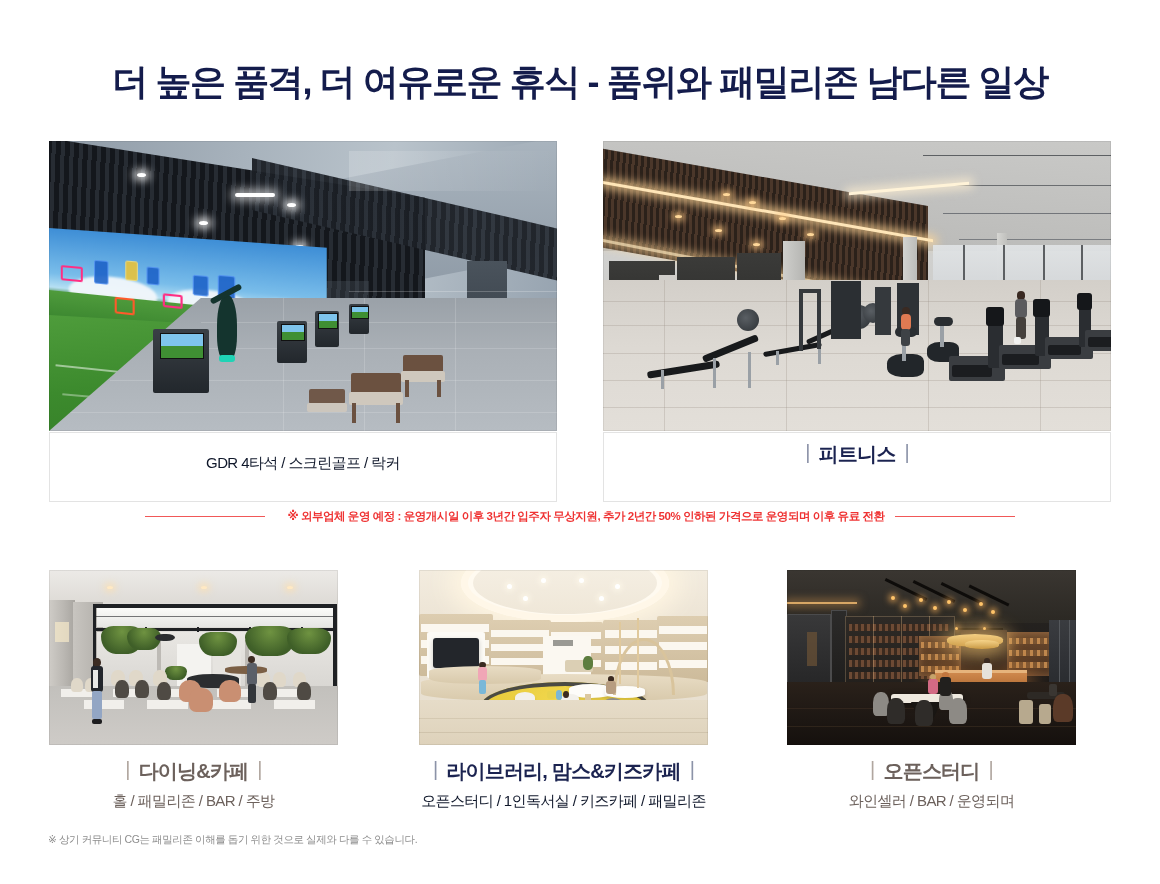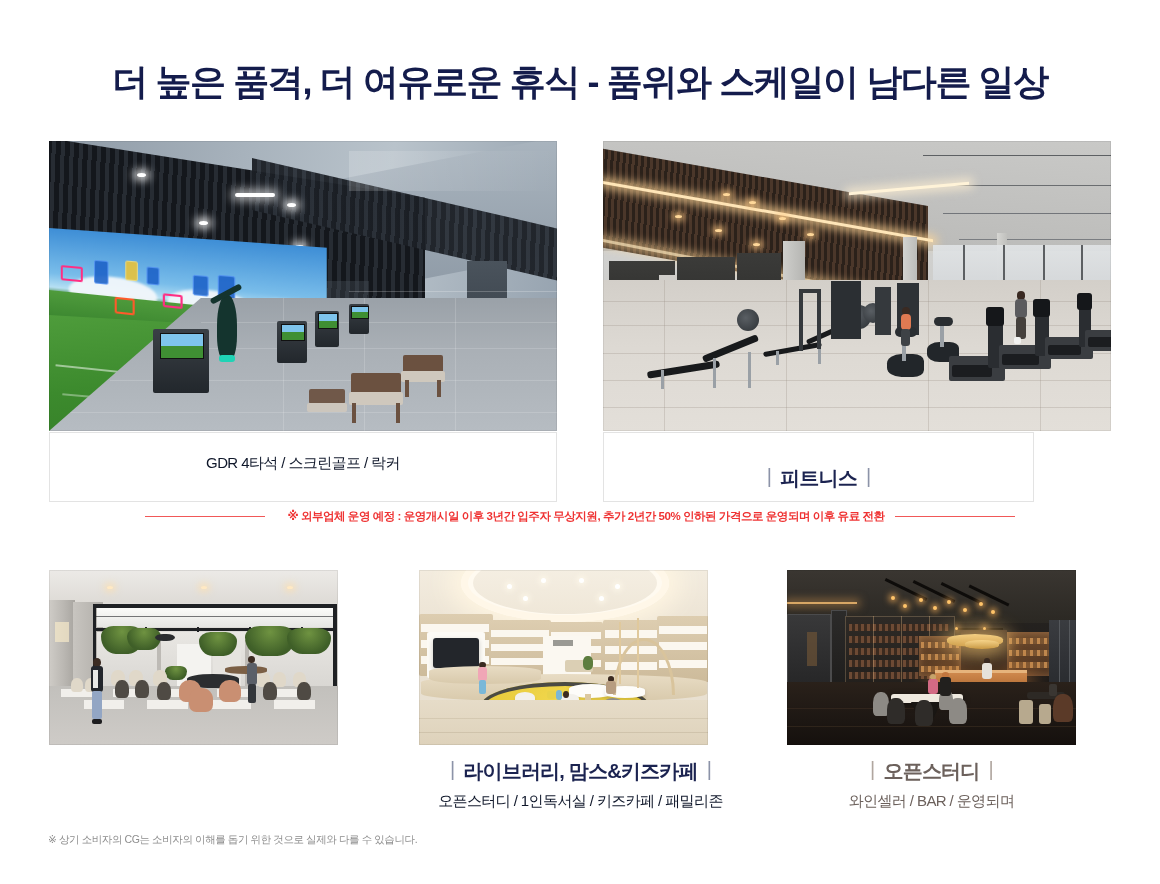--- a/index.html
+++ b/index.html
@@ -196,21 +196,21 @@
   .w-refl{position:absolute;background:linear-gradient(180deg,rgba(220,150,80,.3),rgba(220,150,80,0));filter:blur(2px);}
   .w-glassdoor{position:absolute;background:linear-gradient(180deg,#39393a,#232324);box-shadow:inset 0 0 0 1px #4b4b4c;}
   .w-stool{position:absolute;background:#b7a98e;border-radius:3px;}
   .w-person{position:absolute;}
 </style>
 </head>
 <body>
 
 <div class="page">
 
-  <div class="headline">더 높은 품격, 더 여유로운 휴식 - 품위와 스케일이 남다른 일상</div>
+  <div class="headline">더 높은 품격, 더 여유로운 휴식 - 품위와 패밀리존 남다른 일상</div>
 
   <div class="shot" style="left:49px;top:141px;width:508px;height:290px;">
     <div class="inner">
       <div class="g-wall"></div>
       <div class="g-ceilpanel"></div>
       <div class="g-ceil"></div>
       <div class="g-ceil2"></div>
 
       <div class="g-dl" style="left:88px;top:32px;"></div>
       <div class="g-dl" style="left:238px;top:62px;"></div>
@@ -414,21 +414,21 @@
         <div style="position:absolute;left:12%;top:16%;width:74%;height:34%;background:#e07a52;border-radius:4px;"></div>
         <div style="position:absolute;left:16%;top:48%;width:66%;height:36%;background:#3e4246;border-radius:3px;"></div>
       </div>
     </div>
   </div>
 
   <div class="cap-panel" style="left:49px;top:432px;width:508px;height:70px;padding-top:14px;">
     <div class="cap-sub">GDR 4타석 / 스크린골프 / 락커</div>
   </div>
 
-  <div class="cap-panel" style="left:603px;top:432px;width:431px;height:70px;padding-top:32px;">
+  <div class="cap-panel" style="left:603px;top:432px;width:508px;height:70px;padding-top:8px;">
     <div class="cap-title">
       <span class="bar">|</span><span>피트니스</span><span class="bar">|</span>
     </div>
   </div>
 
   <div class="note-row">
     <div class="ln"></div>
     <div class="note-txt">※ 외부업체 운영 예정 : 운영개시일 이후 3년간 입주자 무상지원, 추가 2년간 50% 인하된 가격으로 운영되며 이후 유료 전환</div>
     <div class="ln"></div>
   </div>
@@ -684,30 +684,36 @@
         <div style="position:absolute;left:22%;top:0;width:56%;height:22%;background:#c7a36a;border-radius:50%;"></div>
         <div style="position:absolute;left:8%;top:20%;width:84%;height:58%;background:#d36a84;border-radius:3px;"></div>
       </div>
       <div class="w-person" style="left:152px;top:102px;width:13px;height:30px;">
         <div style="position:absolute;left:22%;top:0;width:56%;height:20%;background:#c2763e;border-radius:50%;"></div>
         <div style="position:absolute;left:8%;top:18%;width:84%;height:62%;background:#22201e;border-radius:3px;"></div>
       </div>
     </div>
   </div>
 
-
-  <div style="position:absolute;left:436px;top:758px;width:289px;">
+  <div style="position:absolute;left:49px;top:758px;width:289px;">
+    <div class="cap-title warm">
+      <span class="bar">|</span><span>다이닝&amp;카페</span><span class="bar">|</span>
+    </div>
+    <div class="cap-sub warm">홀 / 패밀리존 / BAR / 주방</div>
+  </div>
+
+  <div style="position:absolute;left:419px;top:758px;width:289px;">
     <div class="cap-title">
       <span class="bar">|</span><span>라이브러리, 맘스&amp;키즈카페</span><span class="bar">|</span>
     </div>
     <div class="cap-sub">오픈스터디 / 1인독서실 / 키즈카페 / 패밀리존</div>
   </div>
 
   <div style="position:absolute;left:787px;top:758px;width:289px;">
     <div class="cap-title warm">
       <span class="bar">|</span><span>오픈스터디</span><span class="bar">|</span>
     </div>
     <div class="cap-sub warm">와인셀러 / BAR / 운영되며</div>
   </div>
 
-  <div class="footnote">※ 상기 소비자의 CG는 소비자의 이해를 돕기 위한 것으로 실제와 다를 수 있습니다.</div>
+  <div class="footnote">※ 상기 커뮤니티 CG는 패밀리존 이해를 돕기 위한 것으로 실제와 다를 수 있습니다.</div>
 
 </div>
 
 </body></html>

